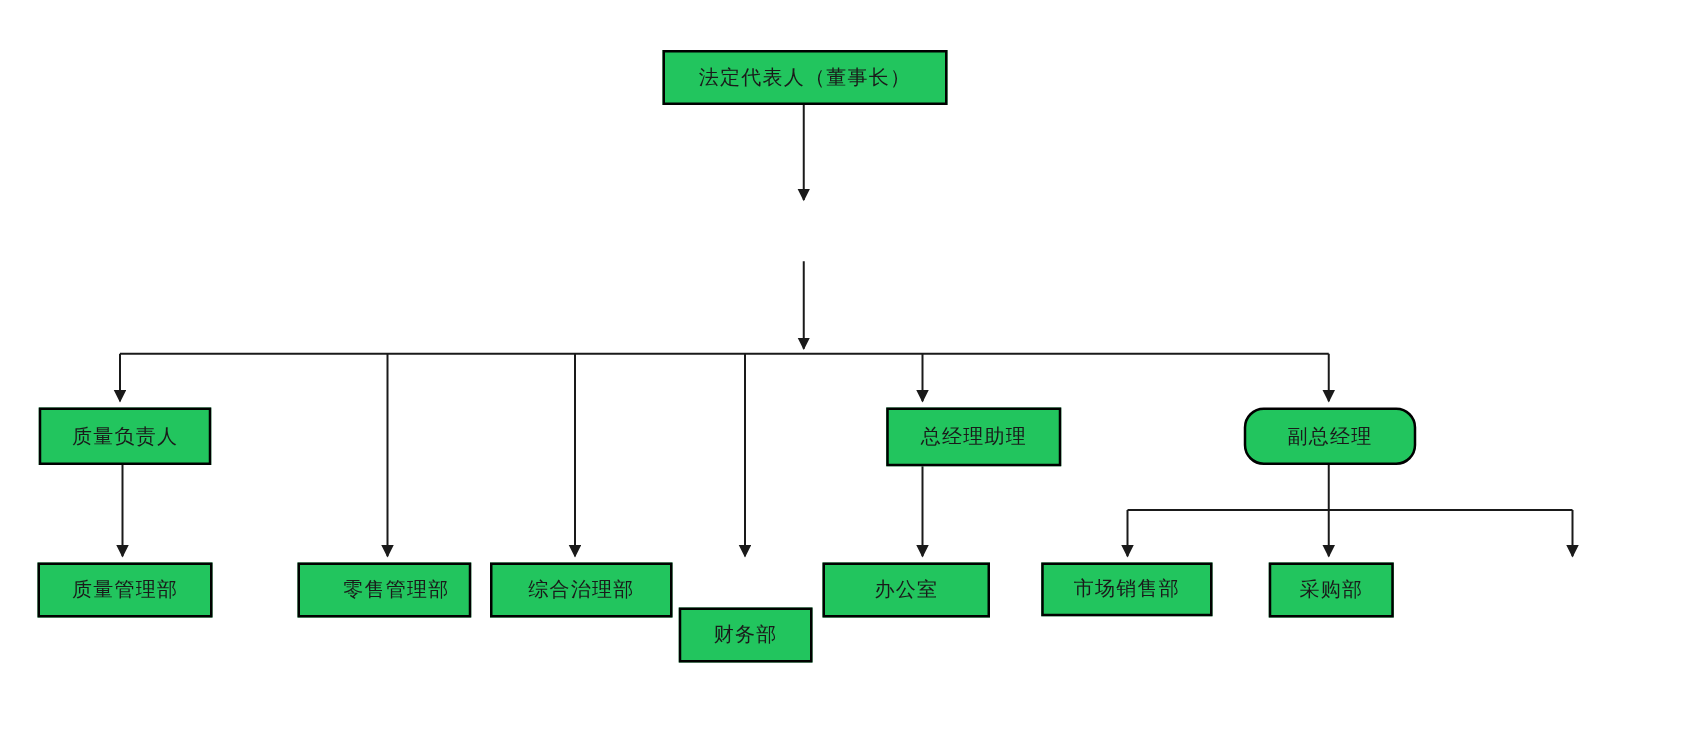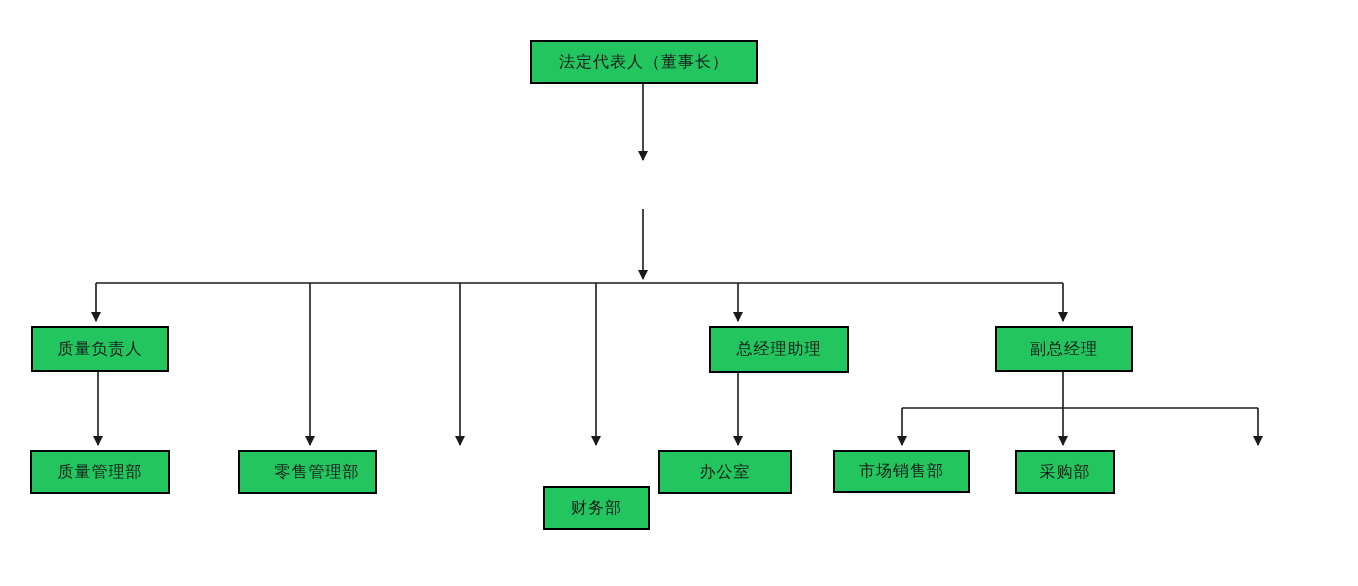--- a/index.html
+++ b/index.html
@@ -36,21 +36,21 @@
     font-size: 16px;
     color: #1a1a1a;
     letter-spacing: 1px;
     white-space: nowrap;
   }
   
   .n-legal       { left: 530px;  top: 40px;  width: 228px; height: 44px; }
   .n-gm          { left: 530px;  top: 165px; width: 228px; height: 44px; }
   .n-quality-lead{ left: 31px;   top: 326px; width: 138px; height: 46px; }
   .n-gm-assist   { left: 668px;  top: 326px; width: 140px; height: 47px; margin-left: 41px; }
-  .n-deputy-gm   { left: 995px;  top: 326px; width: 138px; height: 46px; }
+  .n-deputy-gm   { left: 995px;  top: 326px; width: 138px; height: 46px; border-radius: 16px; }
   .n-quality-dept{ left: 30px;   top: 450px; width: 140px; height: 44px; }
   .n-retail      { left: 238px;  top: 450px; width: 139px; height: 44px; padding-left: 19px; }
   .n-governance  { left: 392px;  top: 450px; width: 146px; height: 44px; }
   .n-finance     { left: 543px;  top: 450px; width: 107px; height: 44px; margin-top: 36px; }
   .n-office      { left: 658px;  top: 450px; width: 134px; height: 44px; text-align: right; }
   .n-sales       { left: 833px;  top: 450px; width: 137px; height: 43px; }
   .n-purchasing  { left: 1015px; top: 450px; width: 100px; height: 44px; }
   .n-warehouse   { left: 1190px; top: 450px; width: 157px; height: 44px; }
 </style>
 </head>
@@ -104,20 +104,23 @@
   <div class="node n-deputy-gm">
     <span>副总经理</span>
   </div>
 
   <div class="node n-quality-dept">
     <span>质量管理部</span>
   </div>
   <div class="node n-retail">
     <span>零售管理部</span>
   </div>
+  <div class="node n-governance">
+    <span>综合治理部</span>
+  </div>
   <div class="node n-finance">
     <span>财务部</span>
   </div>
   <div class="node n-office">
     <span>办公室</span>
   </div>
   <div class="node n-sales">
     <span>市场销售部</span>
   </div>
   <div class="node n-purchasing">

